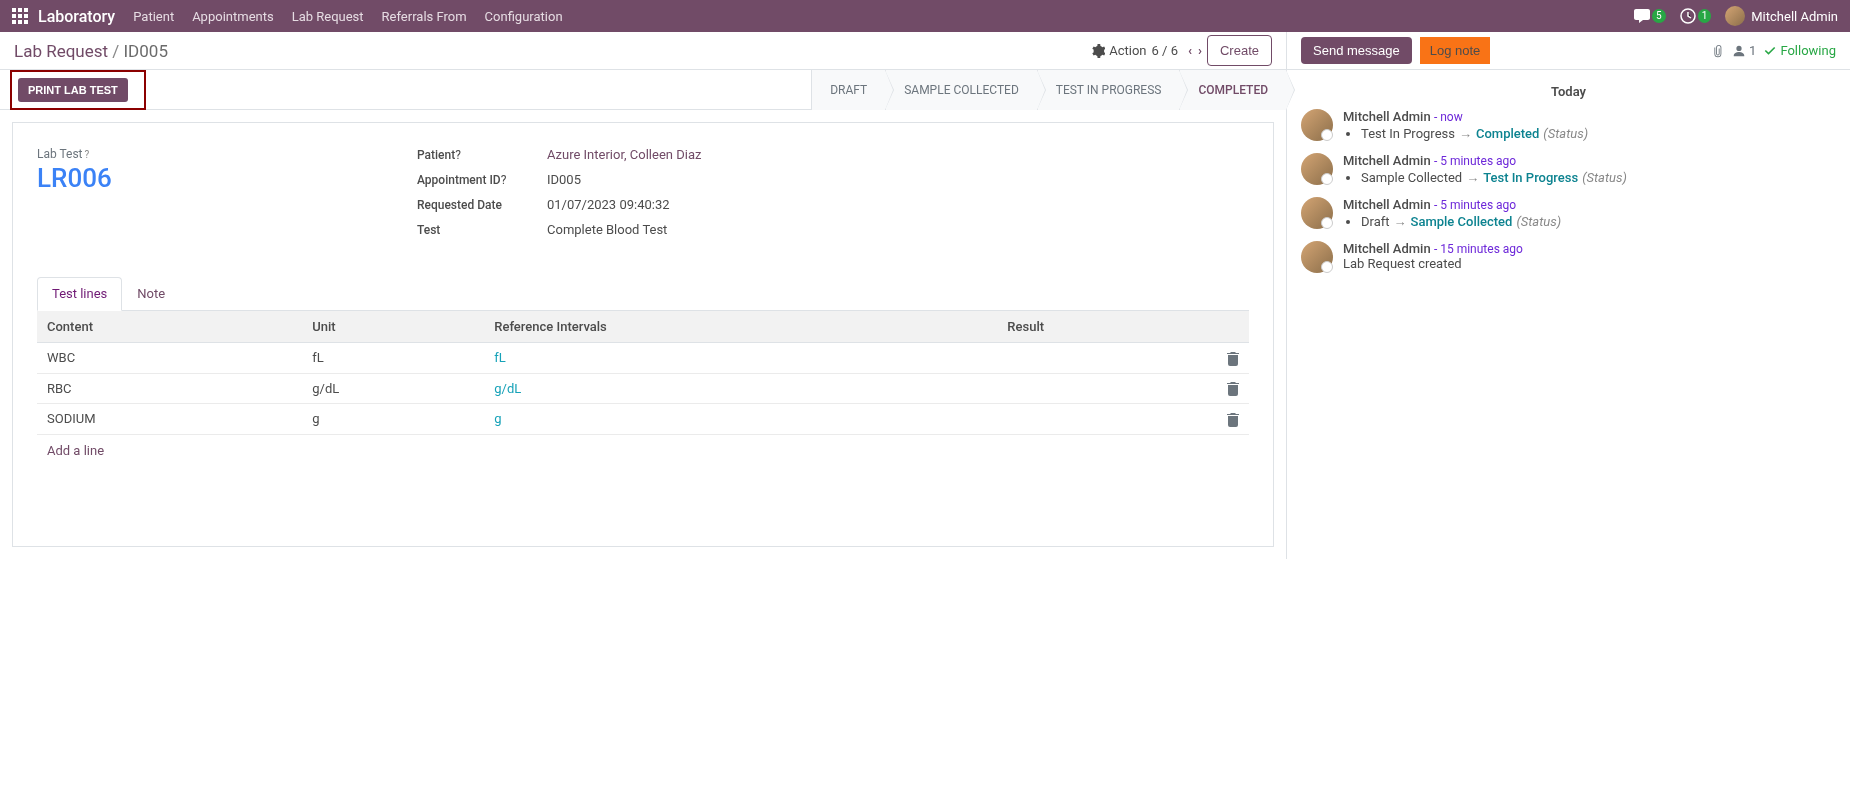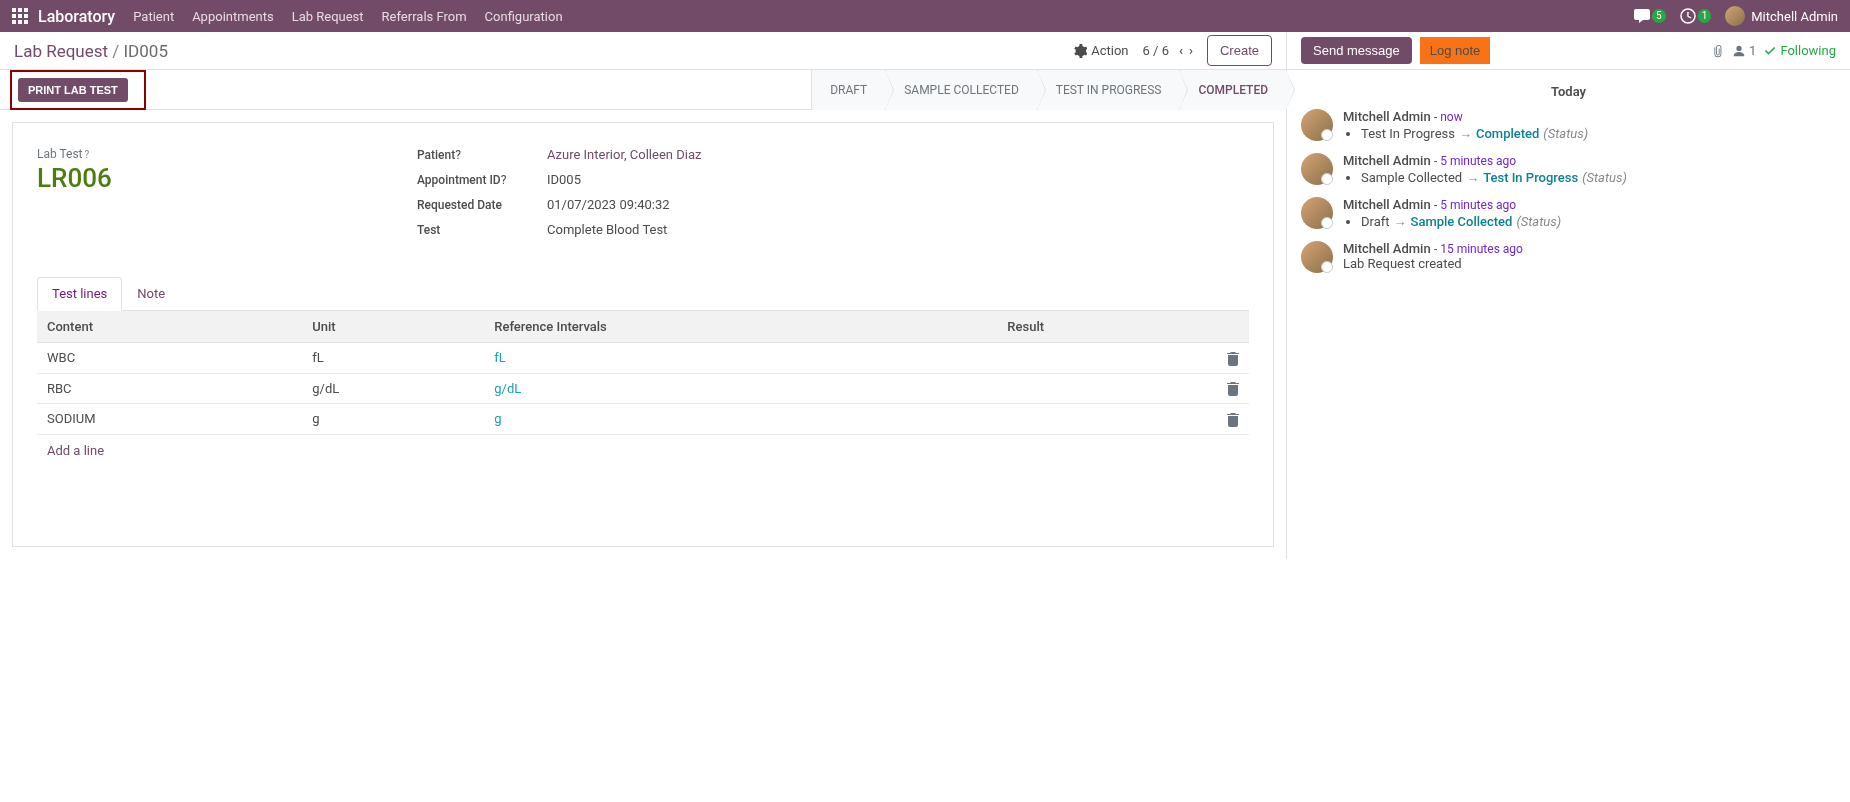--- a/index.html
+++ b/index.html
@@ -21,21 +21,21 @@
 
 .main-wrap { display: flex; }
 .left-pane { flex: 1; min-width: 0; }
 .right-pane { width: 564px; border-left: 1px solid #dee2e6; }
 
 
 .control-bar { display: flex; align-items: center; height: 38px; padding: 0 14px; border-bottom: 1px solid #dee2e6; }
 .breadcrumb { font-size: 17px; color: #714b67; }
 .breadcrumb .sep { color: #888; }
 .breadcrumb .current { color: #6b6b6b; }
-.control-right { margin-left: auto; display: flex; align-items: center; gap: 14px; }
+.control-right { margin-left: auto; display: flex; align-items: center; gap: 5px; }
 .action-link { color: #4c4c4c; cursor: pointer; display: flex; align-items: center; gap: 4px; }
 .pager { display: flex; align-items: flex-end; gap: 10px; }
 .pager .arrows { display: flex; gap: 6px; }
 .pager .arrow { color: #714b67; cursor: pointer; font-weight: bold; }
 .create-btn { border: 1px solid #714b67; color: #714b67; background: #fff; padding: 7px 12px; border-radius: 4px; cursor: pointer; font-size: 13px; }
 
 
 .status-bar { display: flex; align-items: center; height: 40px; padding: 0 0; border-bottom: 1px solid #dee2e6; }
 .status-bar .left-actions { padding-left: 10px; }
 .print-btn { background: #714b67; color: #fff; border: none; padding: 6px 10px; font-weight: bold; font-size: 11px; border-radius: 3px; cursor: pointer; }
@@ -47,21 +47,21 @@
 .stage::before { content:""; position:absolute; right:-9px; top:0; width:0; height:0; border-top:20px solid transparent; border-bottom:20px solid transparent; border-left:9px solid #dee2e6; z-index:1; }
 .stage:first-child { border-left: 1px solid #dee2e6; }
 
 
 .sheet { margin: 12px; border: 1px solid #dee2e6; background: #fff; padding: 24px 24px 0 24px; }
 .top-fields { display: flex; gap: 60px; }
 .left-fld { flex: 0 0 320px; }
 .right-fld { flex: 1; }
 .label-small { font-size: 12px; color: #6c757d; }
 .label-small .q { color: #888; font-size: 10px; margin-left:2px; }
-.big-name { font-size: 26px; font-weight: 500; color: #4d7c0f; margin-top: 2px; }
+.big-name { font-size: 26px; font-weight: 500; color: #3b82f6; margin-top: 2px; }
 .field-row { display: flex; align-items: center; margin-bottom: 10px; }
 .field-row .flabel { width: 130px; font-weight: 500; color: #4c4c4c; font-size: 12px; }
 .field-row .fval { color: #4c4c4c; font-size: 13px; }
 .field-row .fval.link { color: #714b67; cursor: pointer; }
 
 
 .tabs { margin-top: 30px; display: flex; border-bottom: 1px solid #dee2e6; }
 .tab { padding: 8px 14px; font-size: 13px; border: 1px solid transparent; cursor: pointer; color: #714b67; }
 .tab.active { border: 1px solid #dee2e6; border-bottom: 1px solid #fff; margin-bottom: -1px; background: #fff; color: #701a75; border-radius: 4px 4px 0 0; }
 

